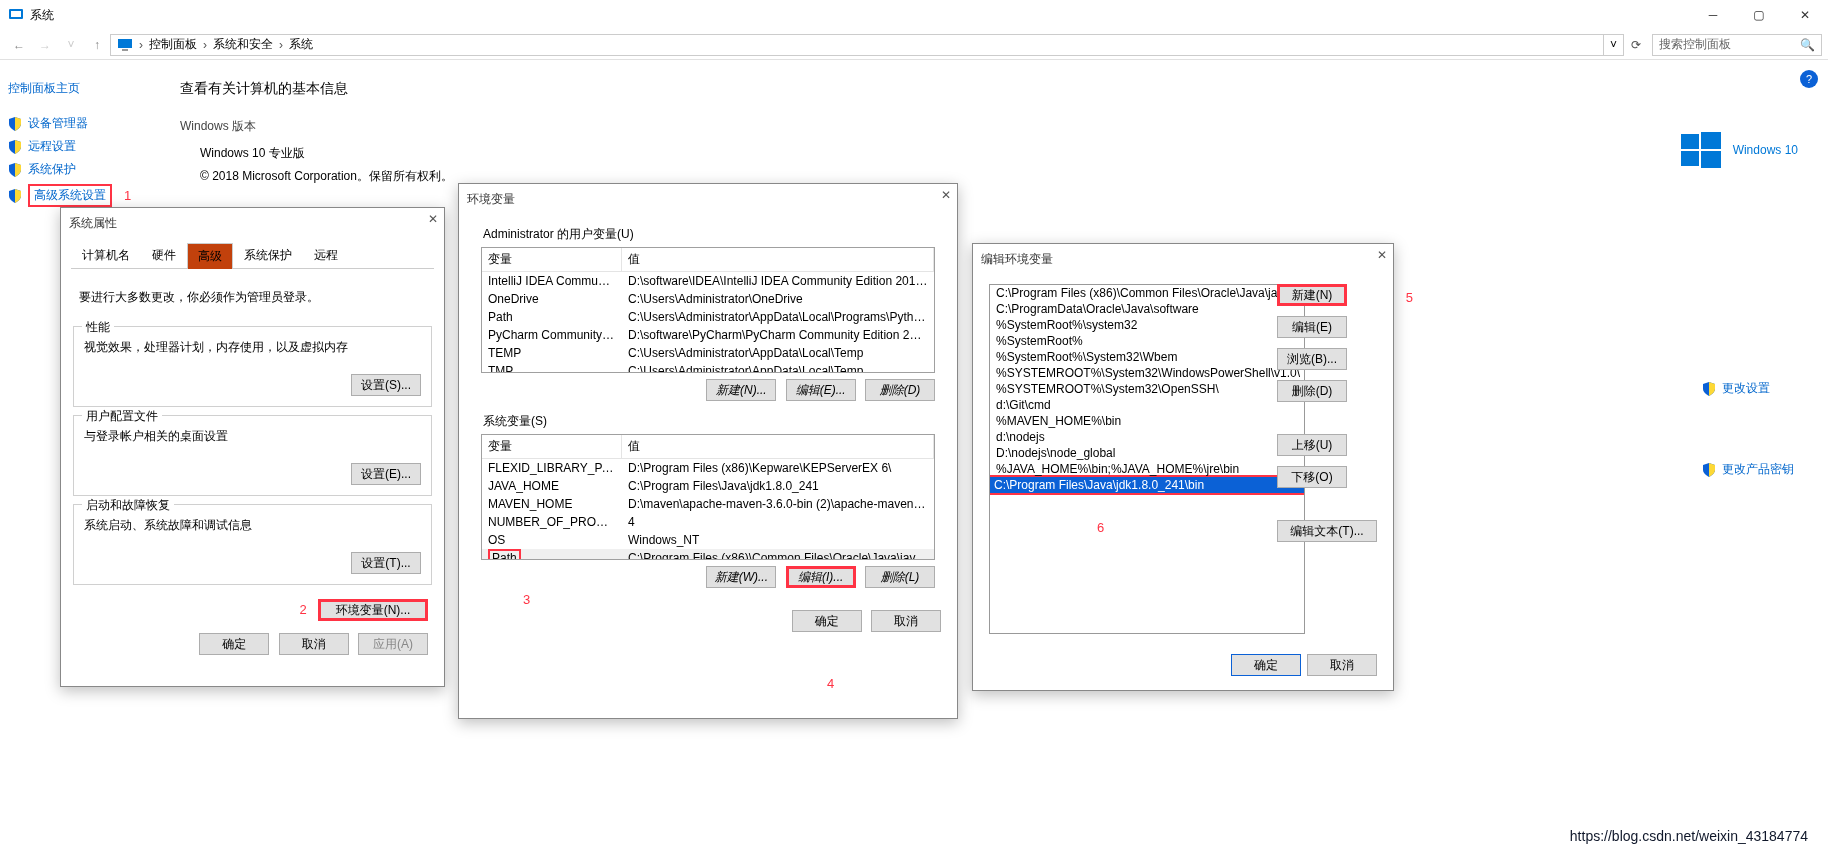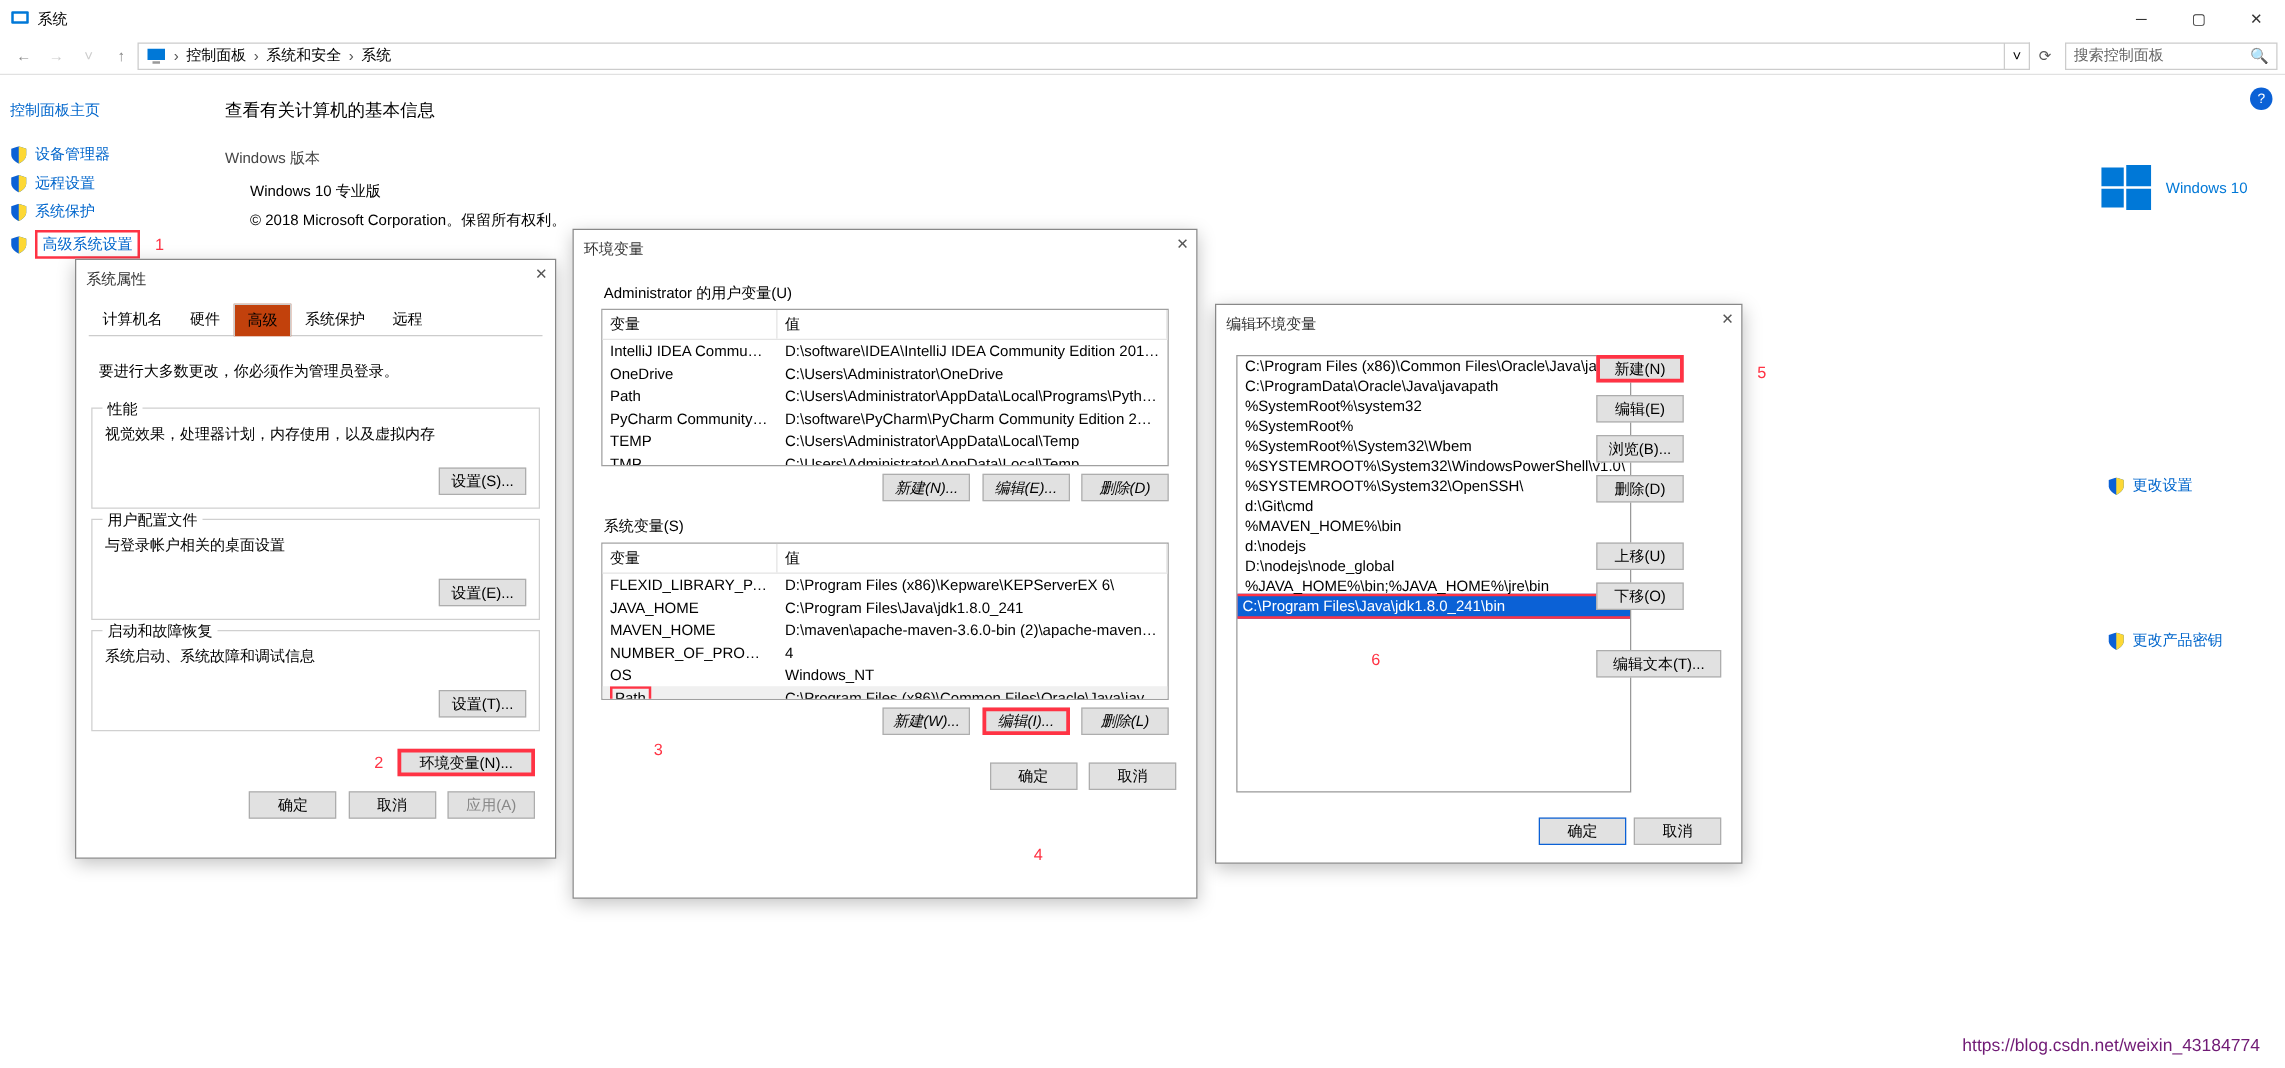--- a/index.html
+++ b/index.html
@@ -25,21 +25,21 @@
 .leftpane .item { display: flex; align-items: center; gap: 6px; margin: 6px 0; color: #0066cc; }
 .shield { width: 14px; height: 14px; display: inline-block; }
 .mark-red { border: 2px solid #ff3344; padding: 1px 4px; }
 .ann { color: #ff3344; font-size: 13px; margin-left: 6px; }
 
 
 .main { position: absolute; left: 180px; top: 80px; right: 10px; }
 .main h1 { color: #000000; font-size: 14px; font-weight: normal; margin-bottom: 20px; }
 .main .w10 { position: absolute; right: 20px; top: 50px; font-size: 40px; color: #0078d7; font-weight: 300; display: flex; align-items: center; gap: 12px; }
 .main .w10 .logo { width: 40px; height: 40px; }
-.right-links { position:absolute; right: 40px; top: 300px; color:#0066cc; display:flex; flex-direction:column; gap:107px; }
+.right-links { position:absolute; right: 24px; top: 300px; color:#0066cc; display:flex; flex-direction:column; gap:64px; }
 .right-links .item { display:flex; align-items:center; gap:6px; }
 
 
 .dialog { position: absolute; background: #fff; border: 1px solid #888; box-shadow: 0 4px 14px rgba(0,0,0,.25); }
 .dialog .titlebar { height: 30px; display: flex; align-items: center; padding: 0 8px; font-size: 12px; color: #333; position:relative; }
 .dialog .titlebar .close { position:absolute; right:6px; top:4px; color:#555; }
 .groupbox { border: 1px solid #d0d0d0; margin: 8px 12px; position: relative; padding: 12px 10px 10px 10px; }
 .groupbox > .legend { position: absolute; top: -8px; left: 8px; background: #fff; padding: 0 4px; color: #000; }
 .btn { width: 70px; height: 22px; border: 1px solid #adadad; background: #e1e1e1; display: inline-flex; align-items: center; justify-content: center; cursor: default; }
 .btn.disabled { color:#888; }
@@ -72,21 +72,21 @@
 #editvar { left: 972px; top: 243px; width: 422px; height: 448px; }
 #editvar .listbox { position:absolute; left:16px; top:40px; width: 316px; height: 350px; border:1px solid #999; overflow:hidden; }
 #editvar .listbox .row { padding: 1px 6px; white-space:nowrap; overflow:hidden; }
 #editvar .listbox .row.sel { background:#0b61d6; color:#fff; border:2px solid #ff3344; margin:-2px; padding:1px 4px; }
 #editvar .sidebtns { position:absolute; right:16px; top:40px; display:flex; flex-direction:column; gap:10px; }
 #editvar .okcancel { position:absolute; right:16px; bottom:14px; display:flex; gap:6px; }
 .mark-red-box { border:3px solid #ff3344; padding:0; }
 .ann-num { position:absolute; color:#ff3344; font-size:13px; }
 
 .help-q { position:absolute; top:70px; right:10px; width:18px; height:18px; border-radius:50%; background:#0b61d6; color:#fff; display:flex; align-items:center; justify-content:center; font-size:11px;}
-.watermark { position:absolute; bottom:10px; right:20px; color:#701a75; font-size:14px; }
+.watermark { position:absolute; bottom:10px; right:20px; color:#0f172a; font-size:14px; }
 
 
 svg { display:block; }
 </style>
 </head>
 <body>
 
 <div class="topbar">
   <span class="icon">
     <svg viewBox="0 0 16 16">
@@ -346,21 +346,21 @@
   <span class="ann-num" style="left:368px; top:492px;">4</span>
 </div>
 
 <div class="dialog" id="editvar">
   <div class="titlebar">
     <span>编辑环境变量</span>
     <span class="close">✕</span>
   </div>
   <div class="listbox" id="editlist">
       <div class="row">C:\Program Files (x86)\Common Files\Oracle\Java\javapath</div>
-      <div class="row">C:\ProgramData\Oracle\Java\javapath</div>
+      <div class="row">C:\ProgramData\Oracle\Java\software</div>
       <div class="row">%SystemRoot%\system32</div>
       <div class="row">%SystemRoot%</div>
       <div class="row">%SystemRoot%\System32\Wbem</div>
       <div class="row">%SYSTEMROOT%\System32\WindowsPowerShell\v1.0\</div>
       <div class="row">%SYSTEMROOT%\System32\OpenSSH\</div>
       <div class="row">d:\Git\cmd</div>
       <div class="row">%MAVEN_HOME%\bin</div>
       <div class="row">d:\nodejs</div>
       <div class="row">D:\nodejs\node_global</div>
       <div class="row">%JAVA_HOME%\bin;%JAVA_HOME%\jre\bin</div>

